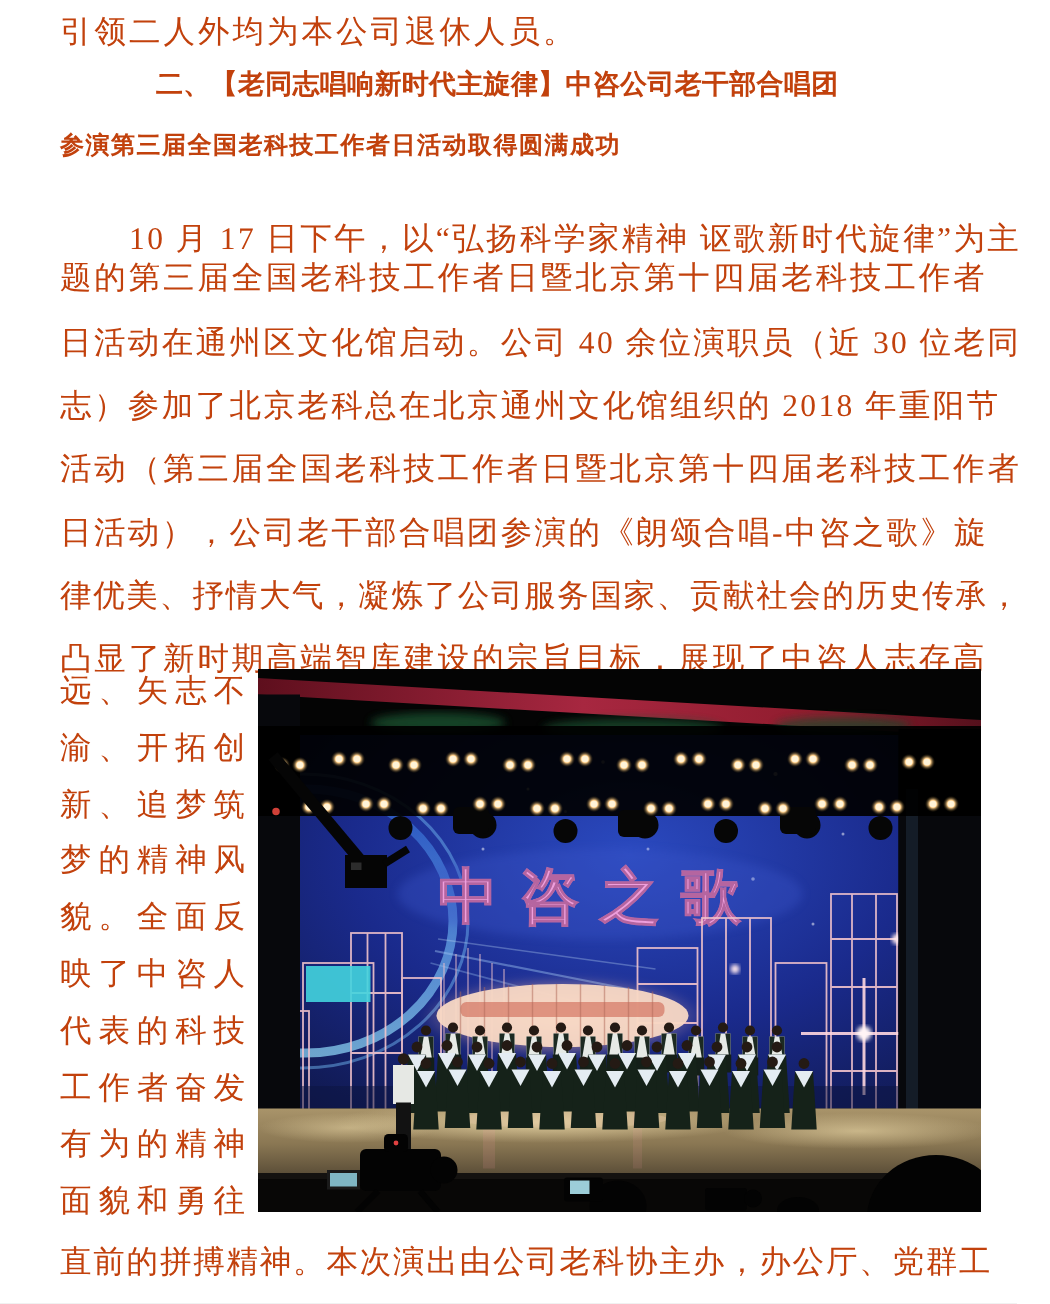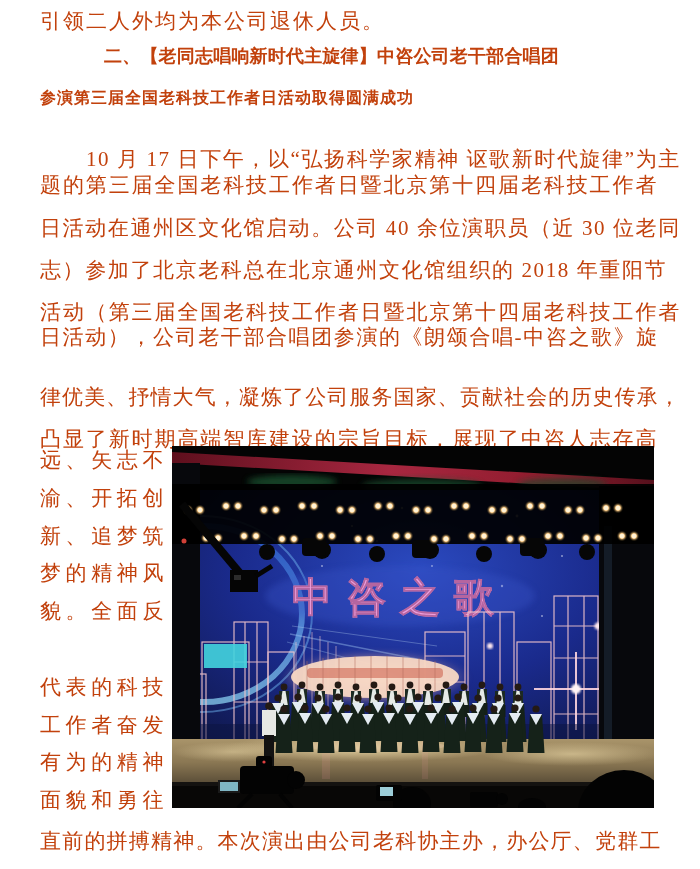--- a/index.html
+++ b/index.html
@@ -13,21 +13,21 @@
   .intro{top:0;letter-spacing:2px;}
   .h1{top:35px;left:104px;font-family:"Liberation Sans","DejaVu Sans",sans-serif;
     font-weight:bold;font-size:18px;letter-spacing:0.2px;}
   .h2{top:77px;font-family:"Liberation Sans","DejaVu Sans",sans-serif;
     font-weight:bold;font-size:16px;letter-spacing:1px;}
   .b0{top:138px;left:86px;}
   .b1{top:164px;letter-spacing:1.9px;}
   .b2{top:207px;}
   .b3{top:249px;}
   .b4{top:291px;letter-spacing:1.9px;}
-  .b5{top:316px;text-align:right;}
+  .b5{top:334px;text-align:right;}
   .b6{top:376px;letter-spacing:1.1px;}
   .b7{top:418px;letter-spacing:1.9px;}
   .wrap{position:absolute;left:40px;height:38px;line-height:38px;
     font-size:21px;white-space:nowrap;letter-spacing:4.6px;}
   .w0{top:441px;} .w1{top:479px;} .w2{top:517px;} .w3{top:554px;}
   .w4{top:592px;} .w5{top:630px;} .w6{top:668px;} .w7{top:706px;}
   .w8{top:743px;} .w9{top:781px;}
   .footer{top:820px;letter-spacing:1.2px;}
   .photo{position:absolute;left:172px;top:446px;width:482px;height:362px;
     background:#050505;overflow:hidden;}
@@ -49,20 +49,21 @@
   <div class="tline b4">活动（第三届全国老科技工作者日暨北京第十四届老科技工作者</div>
   <div class="tline b5">日活动），公司老干部合唱团参演的《朗颂合唱-中咨之歌》旋</div>
   <div class="tline b6">律优美、抒情大气，凝炼了公司服务国家、贡献社会的历史传承，</div>
   <div class="tline b7">凸显了新时期高端智库建设的宗旨目标，展现了中咨人志存高</div>
 
   <div class="wrap w0">远、矢志不</div>
   <div class="wrap w1">渝、开拓创</div>
   <div class="wrap w2">新、追梦筑</div>
   <div class="wrap w3">梦的精神风</div>
   <div class="wrap w4">貌。全面反</div>
+  <div class="wrap w5">映了中咨人</div>
   <div class="wrap w6">代表的科技</div>
   <div class="wrap w7">工作者奋发</div>
   <div class="wrap w8">有为的精神</div>
   <div class="wrap w9">面貌和勇往</div>
 
   <div class="tline footer">直前的拼搏精神。本次演出由公司老科协主办，办公厅、党群工</div>
 
   <div class="photo">
     <svg width="482" height="362" viewBox="0 0 482 362">
       <defs>

